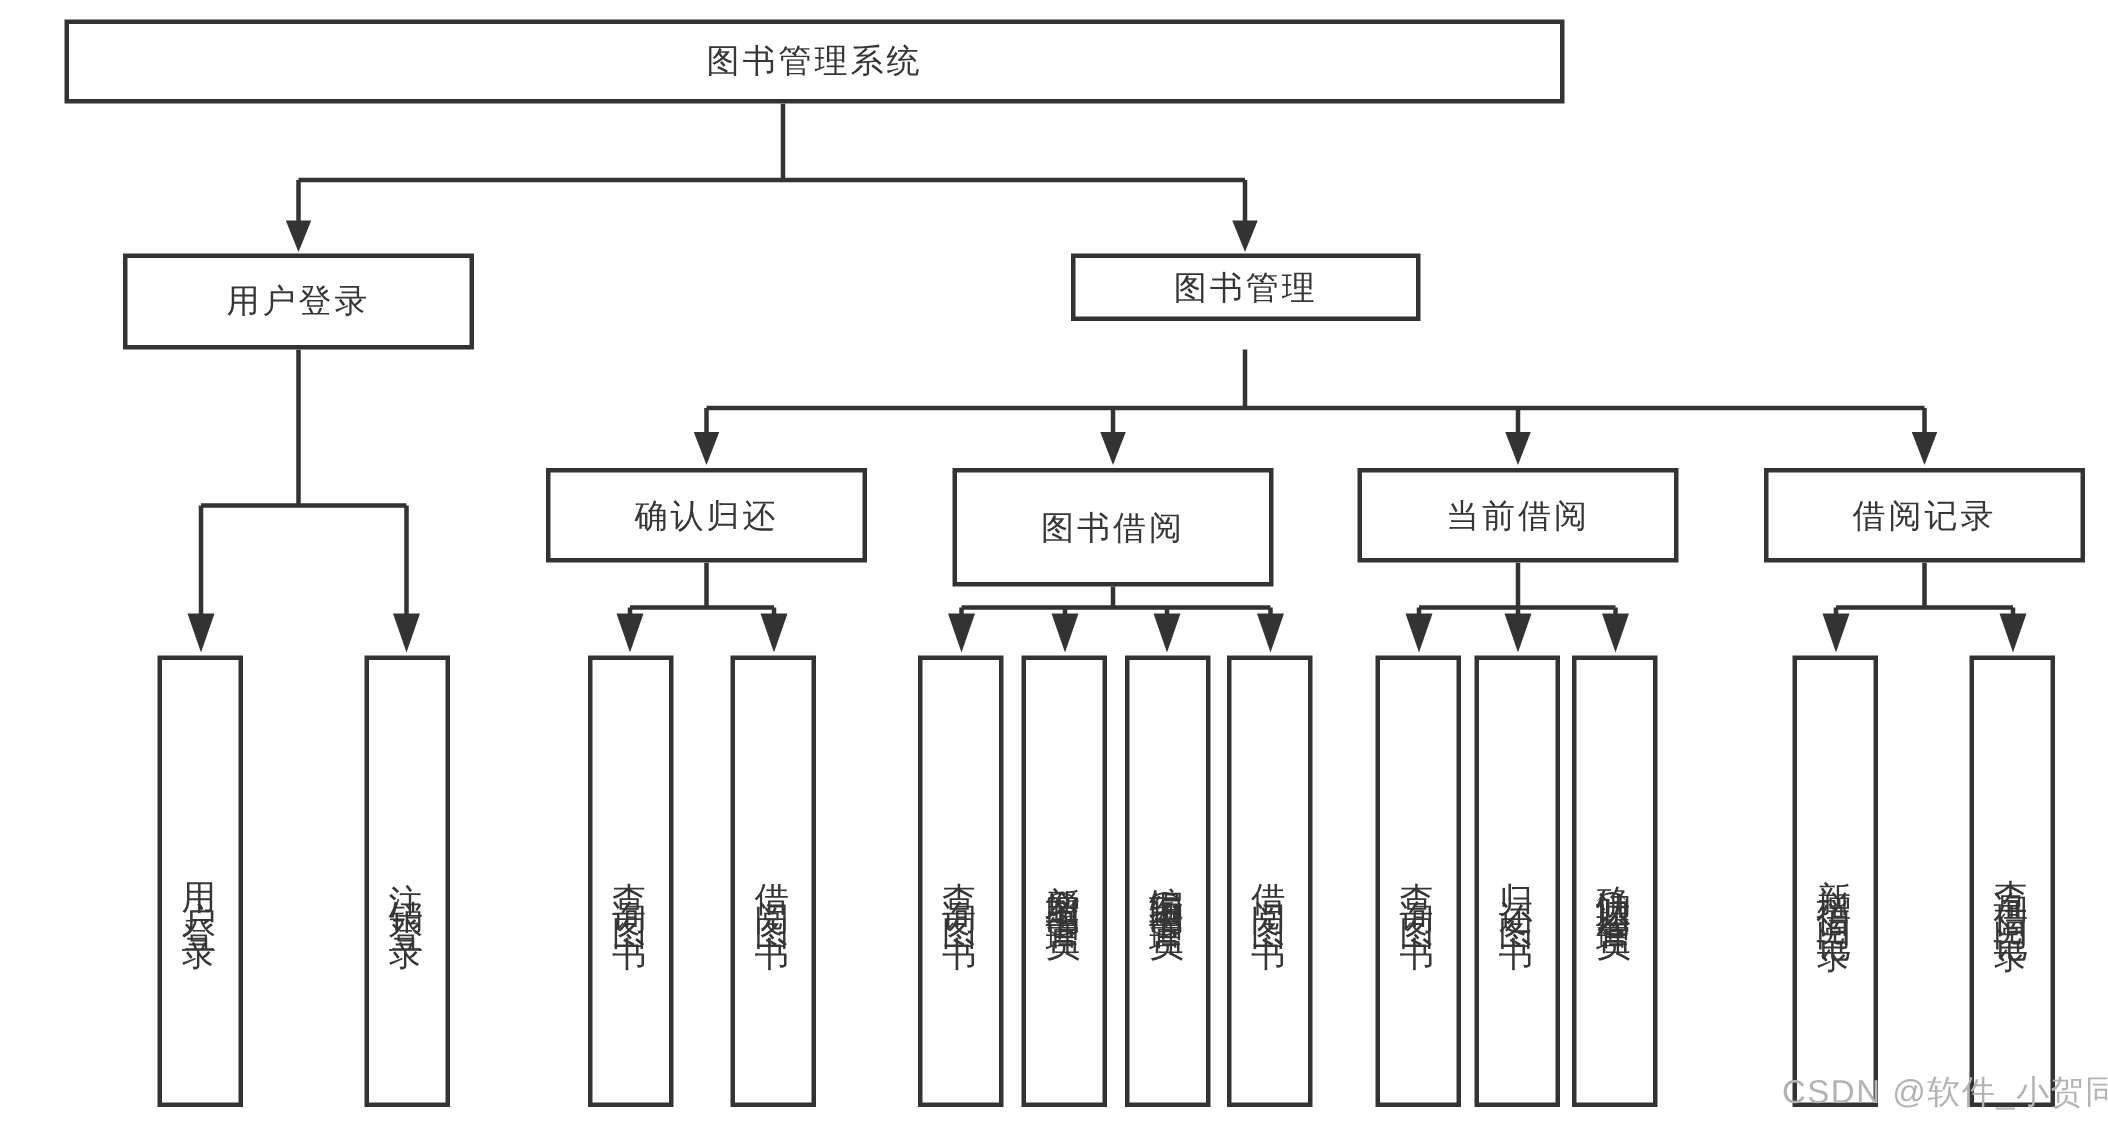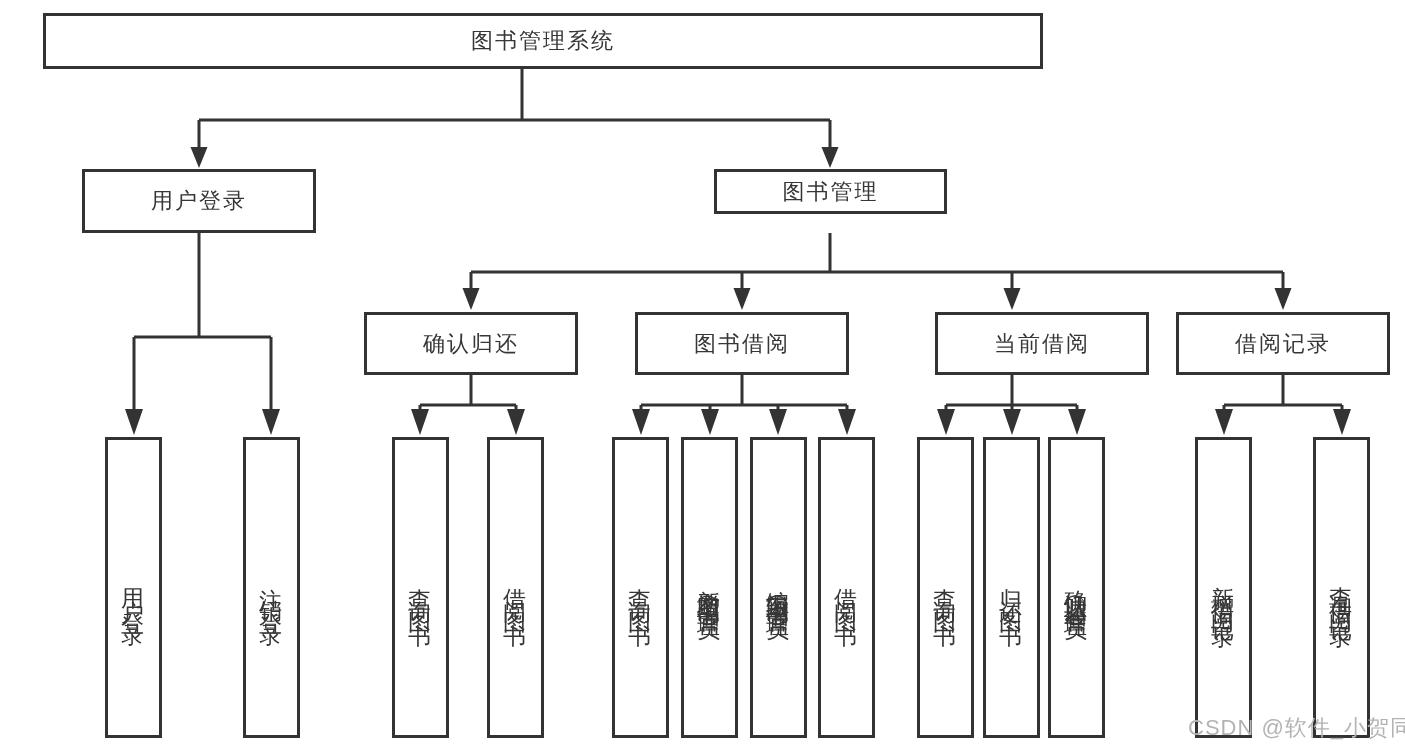--- a/index.html
+++ b/index.html
@@ -82,24 +82,24 @@
   <div class="node h" style="left:82px;top:169px;width:234px;height:64px;">
     <span>用户登录</span>
   </div>
   <div class="node h" style="left:714px;top:169px;width:233px;height:45px;">
     <span>图书管理</span>
   </div>
 
   <div class="node h" style="left:364px;top:312px;width:214px;height:63px;">
     <span>确认归还</span>
   </div>
-  <div class="node h" style="left:635px;top:312px;width:214px;height:63px;">
+  <div class="node h" style="left:635px;top:312px;width:214px;height:79px;">
     <span>图书借阅</span>
   </div>
-  <div class="node h" style="left:905px;top:312px;width:214px;height:63px;margin-left:30px;">
+  <div class="node h" style="left:905px;top:312px;width:214px;height:63px;">
     <span>当前借阅</span>
   </div>
   <div class="node h" style="left:1176px;top:312px;width:214px;height:63px;">
     <span>借阅记录</span>
   </div>
 
   <div class="node v" style="left:105px;">
     <span class="vtxt short">用户登录</span>
   </div>
   <div class="node v" style="left:243px;">

